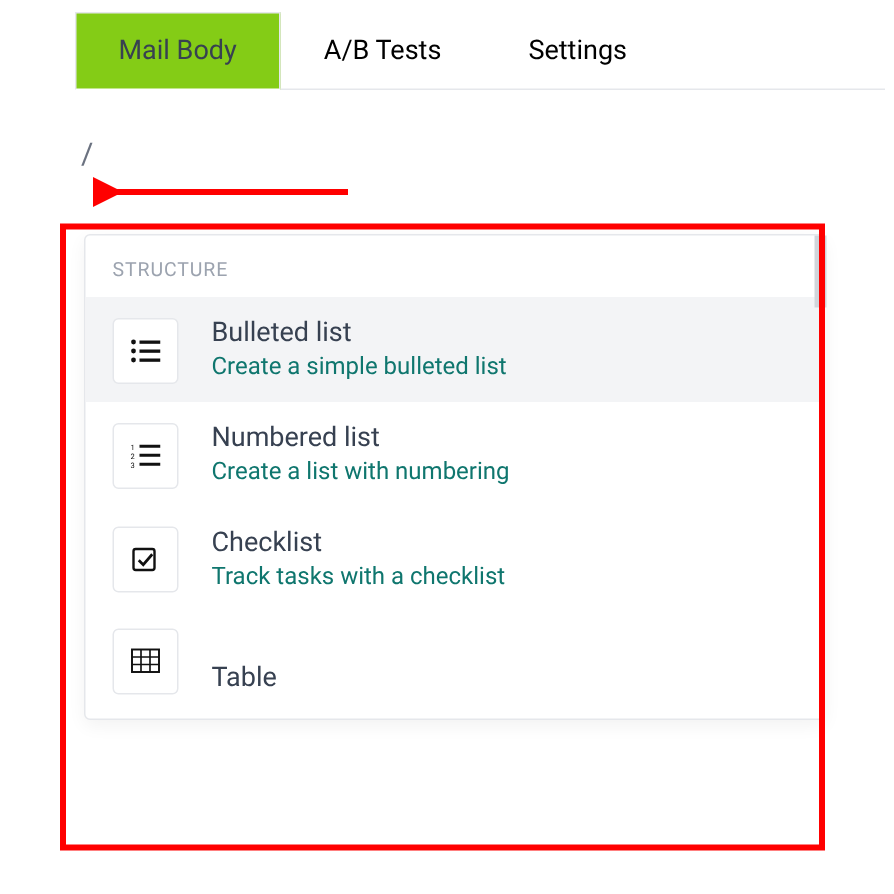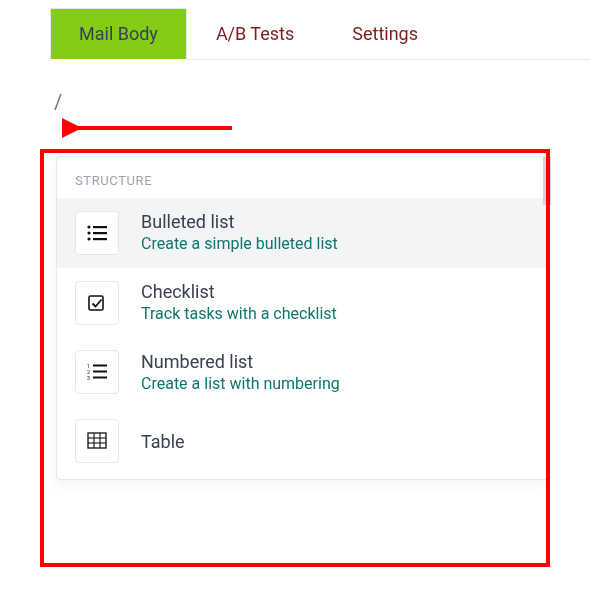--- a/index.html
+++ b/index.html
@@ -17,21 +17,21 @@
   
   .tabs {
     display: flex;
     margin: 8px 0 0 50px;
     border-bottom: 1px solid #e5e7eb;
     width: 540px;
   }
   .tab {
     padding: 14px 28px;
     font-size: 18px;
-    color: #7f1d1d;
+    color: #000000;
     border: 1px solid transparent;
     cursor: pointer;
     user-select: none;
   }
   .tab.active {
     border: 1px solid #e5e7eb;
     border-bottom: 1px solid #fff;
     margin-bottom: -1px;
     background: #84cc16;
     color: #374151;
@@ -82,21 +82,21 @@
     z-index: 2;
   }
   .menu-header {
     font-size: 13px;
     letter-spacing: 0.6px;
     color: #9ca3af;
     padding: 16px 18px 10px;
   }
   .menu-item {
     display: flex;
-    align-items: center;
+    align-items: flex-end;
     padding: 12px 18px;
     cursor: pointer;
   }
   .menu-item.hover {
     background: #f3f4f6;
   }
   .menu-icon {
     width: 44px;
     height: 44px;
     border: 1px solid #e5e7eb;
@@ -174,50 +174,50 @@
       </svg>
     </div>
     <div class="menu-text">
       <span class="menu-title">Bulleted list</span>
       <span class="menu-desc">Create a simple bulleted list</span>
     </div>
   </div>
 
   <div class="menu-item">
     <div class="menu-icon">
-      <svg width="20" height="20" viewBox="0 0 20 20">
-        <rect x="2" y="3" width="14" height="14" rx="1.5" fill="none" stroke="#111" stroke-width="1.6"></rect>
-        <path d="M5.5 10.5 L8.5 13.5 L14.5 6.5" fill="none" stroke="#111" stroke-width="1.8"></path>
-      </svg>
-    </div>
-    <div class="menu-text">
-      <span class="menu-title">Checklist</span>
-      <span class="menu-desc">Track tasks with a checklist</span>
-    </div>
-  </div>
-
-  <div class="menu-item">
-    <div class="menu-icon">
       <svg width="20" height="18" viewBox="0 0 20 18">
         <text x="0" y="5" font-size="5" fill="#111">1</text>
         <rect x="6" y="1.5" width="14" height="2" fill="#111"></rect>
         <text x="0" y="11" font-size="5" fill="#111">2</text>
         <rect x="6" y="7.5" width="14" height="2" fill="#111"></rect>
         <text x="0" y="17" font-size="5" fill="#111">3</text>
         <rect x="6" y="13.5" width="14" height="2" fill="#111"></rect>
       </svg>
     </div>
     <div class="menu-text">
       <span class="menu-title">Numbered list</span>
       <span class="menu-desc">Create a list with numbering</span>
     </div>
   </div>
 
   <div class="menu-item">
     <div class="menu-icon">
+      <svg width="20" height="20" viewBox="0 0 20 20">
+        <rect x="2" y="3" width="14" height="14" rx="1.5" fill="none" stroke="#111" stroke-width="1.6"></rect>
+        <path d="M5.5 10.5 L8.5 13.5 L14.5 6.5" fill="none" stroke="#111" stroke-width="1.8"></path>
+      </svg>
+    </div>
+    <div class="menu-text">
+      <span class="menu-title">Checklist</span>
+      <span class="menu-desc">Track tasks with a checklist</span>
+    </div>
+  </div>
+
+  <div class="menu-item">
+    <div class="menu-icon">
       <svg width="20" height="18" viewBox="0 0 20 18">
         <rect x="1" y="1" width="18" height="15" fill="none" stroke="#111" stroke-width="1.3"></rect>
         <line x1="1" y1="6" x2="19" y2="6" stroke="#111" stroke-width="1.1"></line>
         <line x1="1" y1="11" x2="19" y2="11" stroke="#111" stroke-width="1.1"></line>
         <line x1="7" y1="1" x2="7" y2="16" stroke="#111" stroke-width="1.1"></line>
         <line x1="13" y1="1" x2="13" y2="16" stroke="#111" stroke-width="1.1"></line>
       </svg>
     </div>
     <div class="menu-text">
       <span class="menu-title">Table</span>

